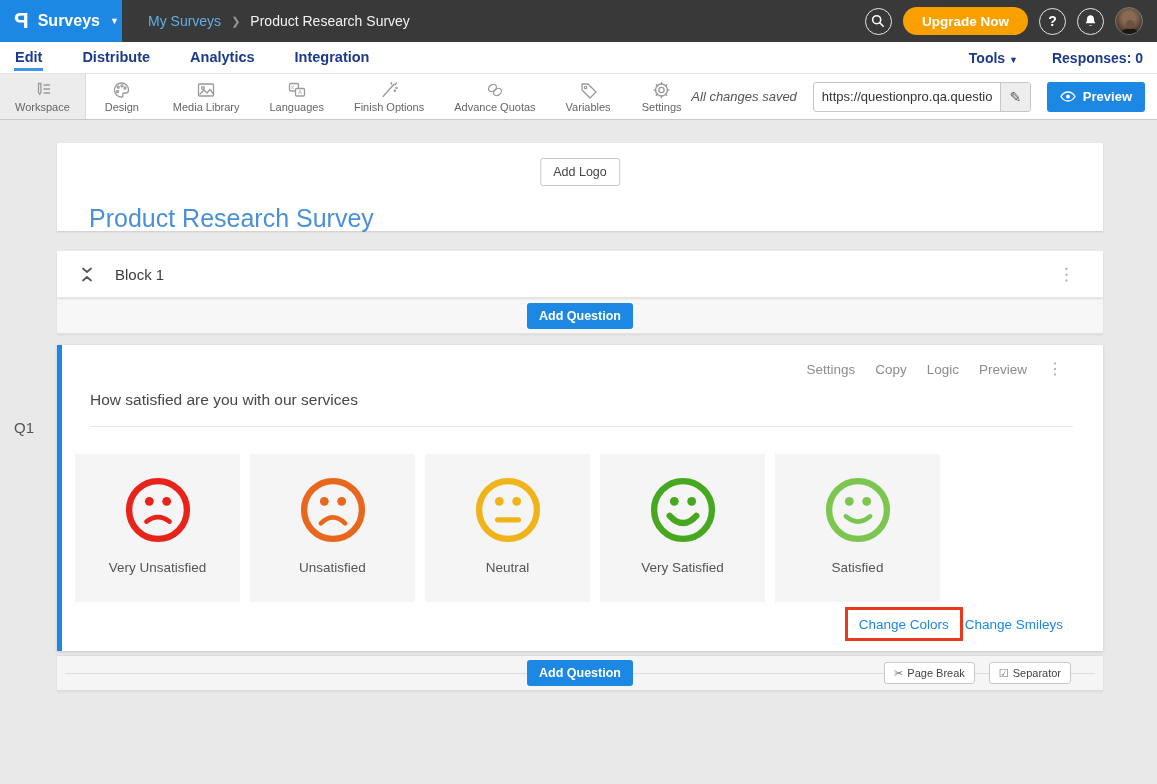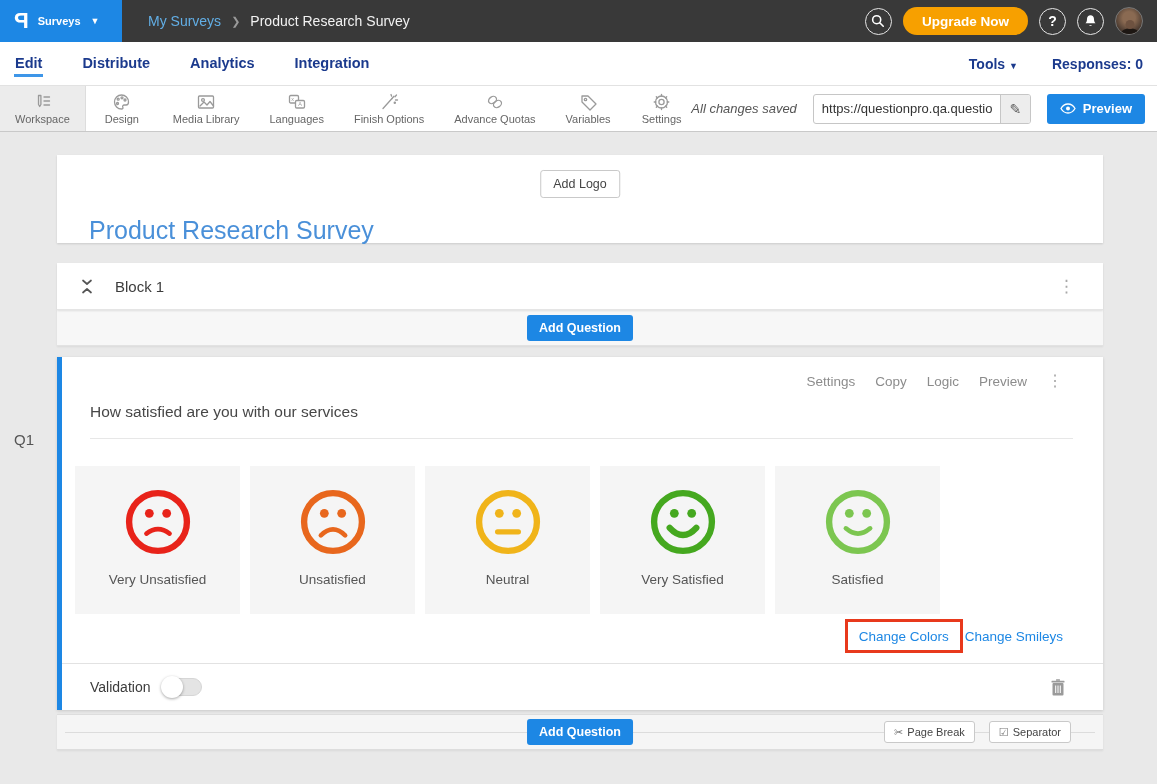--- a/index.html
+++ b/index.html
@@ -3,34 +3,34 @@
 <meta charset="utf-8">
 <style>
   * { margin:0; padding:0; box-sizing:border-box; }
   html,body { width:1157px; height:784px; overflow:hidden; }
   body { font-family:"Liberation Sans", sans-serif; background:#e9e9e9; color:#333; }
 
   
   .topbar { height:42px; background:#393939; display:flex; align-items:center; position:relative; }
   .logo-area { width:122px; height:42px; background:#1d87e4; display:flex; align-items:center; padding:0 10px 0 14px; gap:9px; cursor:pointer; }
   .logo-p { color:#fff; font-size:22px; font-weight:bold; transform:scaleX(-1); display:inline-block; line-height:1; }
-  .logo-product { color:#fff; font-size:11px; font-weight:600; }
+  .logo-product { color:#fff; font-size:16px; font-weight:600; }
   .logo-caret { color:#fff; font-size:9px; margin-left:1px; }
   .breadcrumb { display:flex; align-items:center; gap:10px; margin-left:26px; font-size:14px; }
   .crumb-link { color:#62aee5; cursor:pointer; }
   .crumb-sep { color:#9a9a9a; font-size:11px; }
   .crumb-current { color:#f2f2f2; }
   .topbar-right { position:absolute; right:14px; top:0; height:42px; display:flex; align-items:center; gap:11px; }
   .circle-btn { width:27px; height:27px; border-radius:50%; border:1.5px solid #e6e6e6; display:flex; align-items:center; justify-content:center; color:#fff; font-size:14px; font-weight:bold; cursor:pointer; background:transparent; }
   .upgrade-btn { height:28px; border:none; border-radius:15px; background:#f7a000; color:#fff; font-weight:bold; font-size:13.5px; padding:0 19px; cursor:pointer; font-family:inherit; }
   .avatar { width:28px; height:28px; border-radius:50%; background:radial-gradient(circle at 50% 38%, #8a6a52 0 30%, #4a3a30 70%, #2e2620 100%); border:1px solid #777; overflow:hidden; position:relative; cursor:pointer; }
   .avatar svg { position:absolute; bottom:-2px; left:0; }
 
   
-  .subnav { height:44px; background:#fff; display:flex; align-items:center; padding:0 14px; border-bottom:1px solid #e3e3e3; position:relative; }
+  .subnav { height:32px; background:#fff; display:flex; align-items:center; padding:0 14px; border-bottom:1px solid #e3e3e3; position:relative; }
   .subnav-tab { font-size:14.5px; font-weight:600; color:#1b3a8d; margin-right:38px; cursor:pointer; padding:5px 1px 6px; }
   .subnav-tab.active { border-bottom:3px solid #3e96e8; padding-bottom:3px; }
   .subnav-right { position:absolute; right:14px; display:flex; align-items:center; gap:34px; }
   .tools-link { font-size:14px; font-weight:600; color:#1b3a8d; cursor:pointer; }
   .tools-caret { font-size:9px; }
   .responses { font-size:14px; font-weight:600; color:#1b3a8d; }
 
   
   .toolbar { height:46px; background:#fff; border-bottom:1px solid #c9c9c9; box-shadow:0 1px 2px rgba(0,0,0,.08); display:flex; align-items:stretch; position:relative; }
   .tool-item { display:flex; flex-direction:column; align-items:center; justify-content:center; gap:2px; padding:0 15px; cursor:pointer; min-width:72px; }
@@ -337,36 +337,20 @@
           </div>
         </div>
 
         <div class="links-row">
           <span class="hl-box">
             <span class="link-blue">Change Colors</span>
           </span>
           <span class="link-blue">Change Smileys</span>
         </div>
 
-        <div class="validation-row">
-          <span class="validation-label">Validation</span>
-          <span class="toggle">
-              <span class="knob"></span>
-            </span>
-          <span class="trash-btn">
-            <svg width="14" height="17" viewBox="0 0 14 17">
-                <rect x="1.5" y="4" width="11" height="12.5" rx="1" fill="#9a9a9a"></rect>
-                <rect x="0.5" y="1.8" width="13" height="1.8" rx=".5" fill="#9a9a9a"></rect>
-                <rect x="5" y="0.2" width="4" height="1.6" rx=".5" fill="#9a9a9a"></rect>
-                <line x1="4.7" y1="6.5" x2="4.7" y2="14" stroke="#fff" stroke-width="1"></line>
-                <line x1="7" y1="6.5" x2="7" y2="14" stroke="#fff" stroke-width="1"></line>
-                <line x1="9.3" y1="6.5" x2="9.3" y2="14" stroke="#fff" stroke-width="1"></line>
-              </svg>
-          </span>
-        </div>
       </section>
 
       <div class="bottom-strip">
         <span class="strip-line"></span>
         <button class="addq-btn strip-addq">Add Question</button>
         <div class="strip-right">
           <button class="strip-btn">
             <span class="s-ico">✂</span>
             <span>Page Break</span>
           </button>

